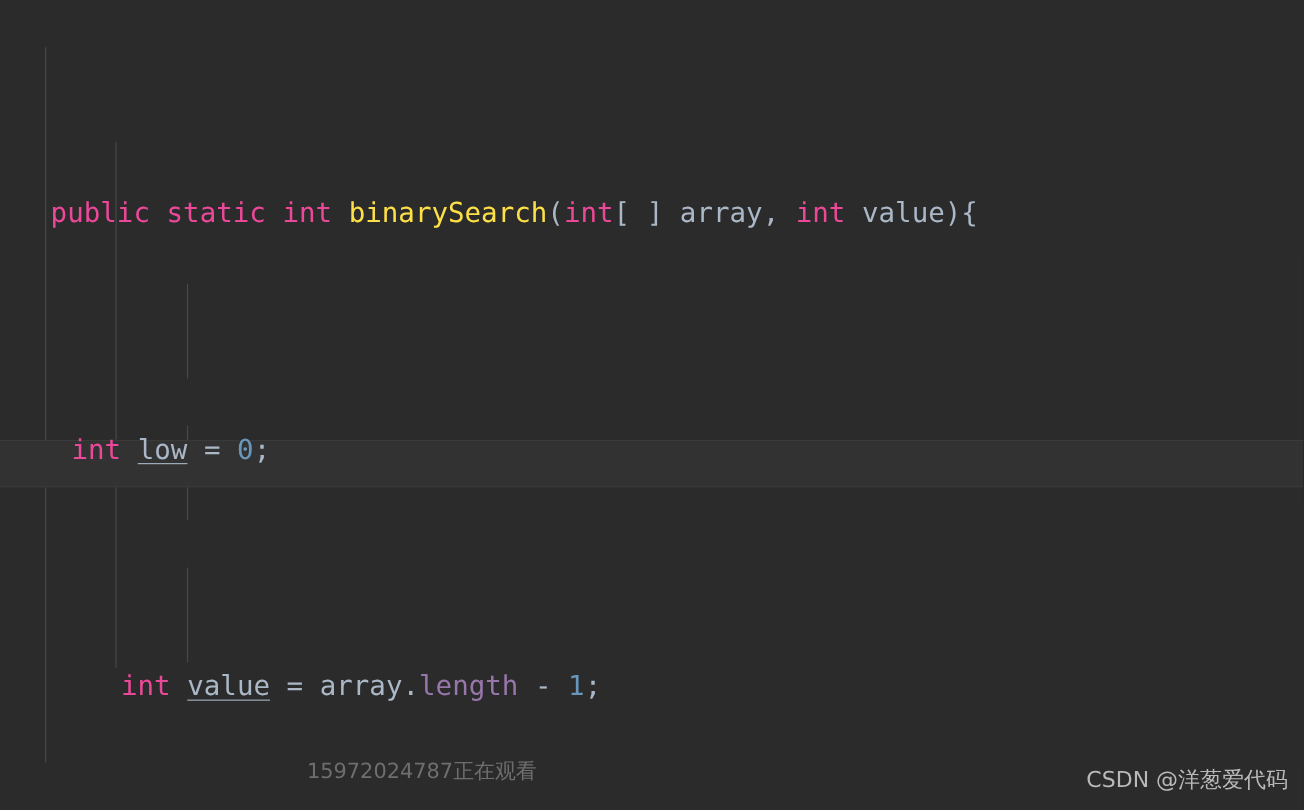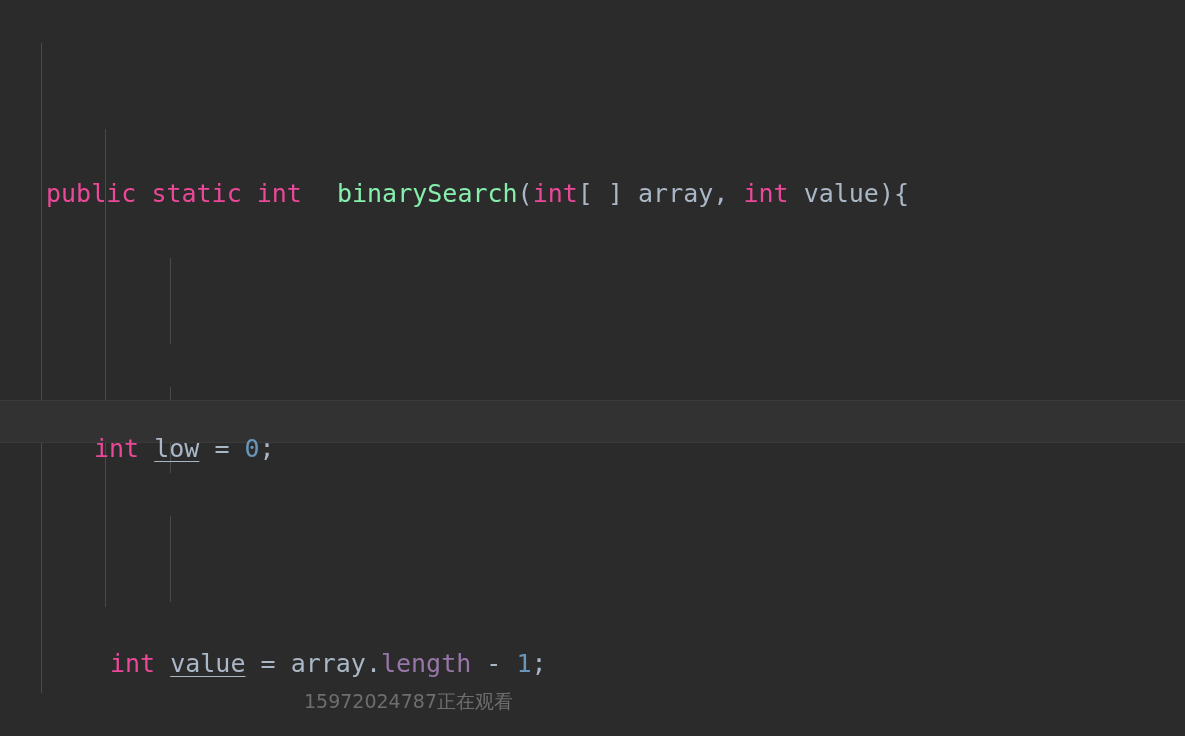--- a/index.html
+++ b/index.html
@@ -52,37 +52,37 @@
     position: relative;
     height: 43px;
     line-height: 43px;
     padding-left: 46px;
     white-space: pre;
   }
 
   
   .kw   { color: #ec4899; }
   .txt  { color: #a9b7c6; }
-  .fn   { color: #86efac; margin-left: 20px; }
+  .fn   { color: #fde047; }
   .num  { color: #6897bb; }
   .fld  { color: #9876aa; text-align: center; }
   .sep  { color: #a9b7c6; }
 
   
   .uvar {
     color: #a9b7c6;
     text-decoration: underline;
     text-underline-offset: 4px;
     text-decoration-thickness: 1px;
   }
 
   
   .wm-viewer {
     position: absolute;
-    left: 304px;
+    left: 279px;
     top: 680px;
     font-family: "DejaVu Sans", "Liberation Sans", sans-serif;
     font-size: 19px;
     color: #6e6e6e;
     z-index: 6;
     white-space: nowrap;
   }
   .wm-csdn {
     position: absolute;
     right: 14px;
@@ -106,21 +106,21 @@
   <div class="guide" style="left:170px; top:516px; height:86px;"></div>
 
   <div class="current-line" style="top:400px;"></div>
 
   <div class="code">
 
     
     <div class="line" style="padding-left:46px;"><span class="kw">public</span><span class="txt"> </span><span class="kw">static</span><span class="txt"> </span><span class="kw">int</span><span class="txt"> </span><span class="fn">binarySearch</span><span class="txt">(</span><span class="kw">int</span><span class="txt">[ ]</span><span class="txt"> </span><span class="txt">array</span><span class="txt">, </span><span class="kw">int</span><span class="txt"> </span><span class="txt">value</span><span class="txt">)</span><span class="txt">{</span></div>
 
     
-    <div class="line" style="padding-left:94px;margin-top:40px;"><span class="kw">int</span><span class="txt"> </span><span class="uvar">low</span><span class="txt"> = </span><span class="num">0</span><span class="sep">;</span></div>
+    <div class="line" style="padding-left:65px;"><span class="kw">int</span><span class="txt"> </span><span class="uvar">low</span><span class="txt"> = </span><span class="num">0</span><span class="sep">;</span></div>
 
     
     <div class="line" style="padding-left:110px;"><span class="kw">int</span><span class="txt"> </span><span class="uvar">value</span><span class="txt"> = </span><span class="txt">array</span><span class="txt">.</span><span class="fld">length</span><span class="txt"> - </span><span class="num">1</span><span class="sep">;</span></div>
 
     
     
 
     
     
 
@@ -156,14 +156,15 @@
 
     
     
 
     
     
 
   </div>
 
   <div class="wm-viewer">15972024787正在观看</div>
+  <div class="wm-csdn">CSDN @洋葱爱代码</div>
 
 </div>
 
 </body></html>

